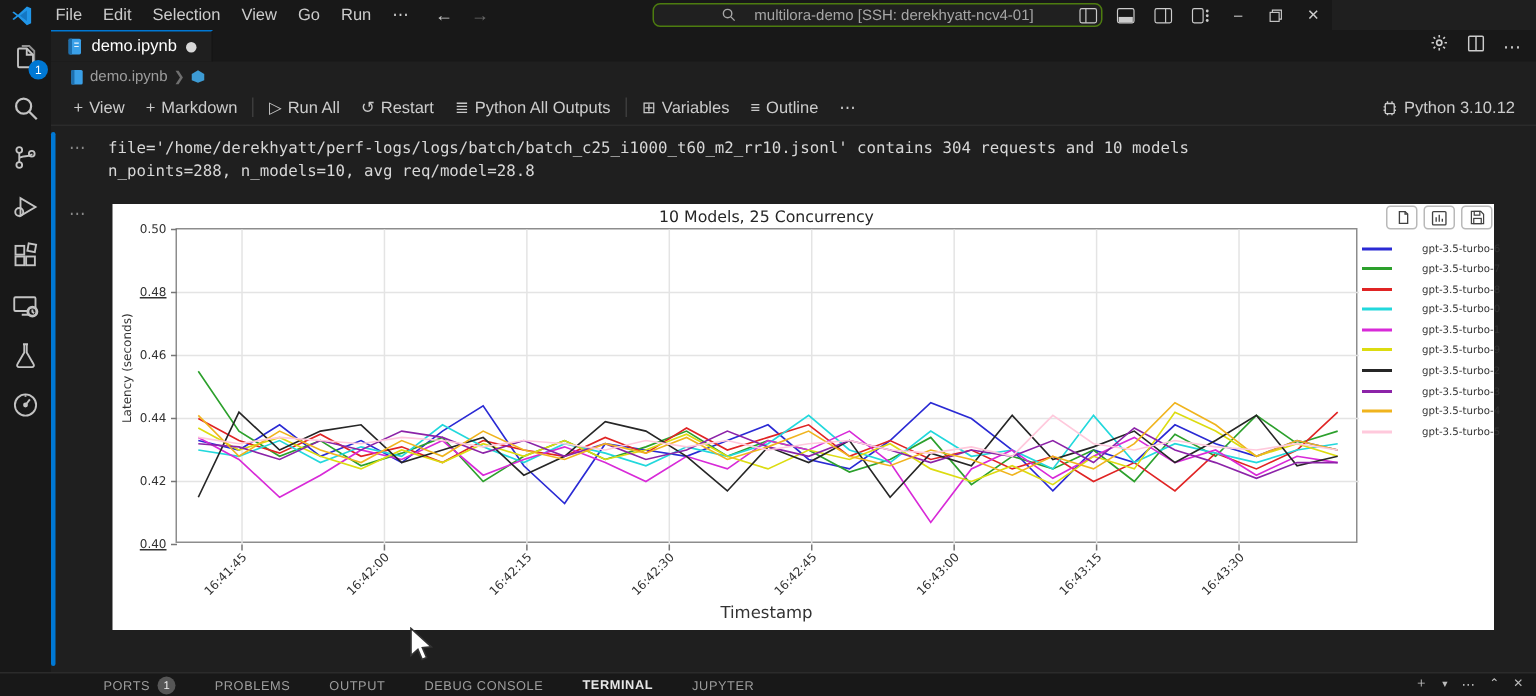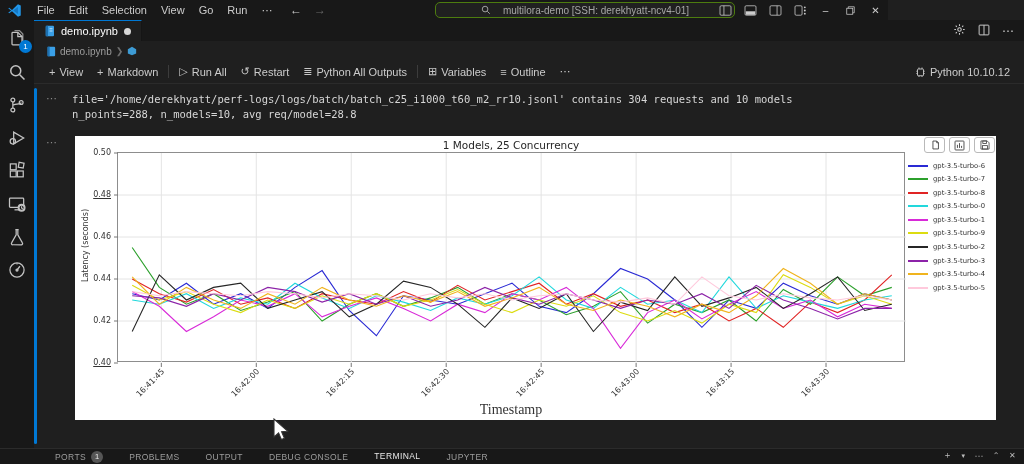--- a/index.html
+++ b/index.html
@@ -54,37 +54,37 @@
 
   
   .chart-panel { position:absolute; left:75px; top:136px; width:921px; height:284px; background:#ffffff;
     font-family:"DejaVu Sans", sans-serif; }
   .chart-title { position:absolute; left:42px; top:3px; width:788px; text-align:center;
     color:#262626; font-size:10.5px; }
   .plot-area { position:absolute; left:42px; top:16px; width:788px; height:210px; border:1px solid #8d8d8d; }
   .plot-area svg { overflow:visible; display:block; }
   .ylabel { position:absolute; left:-30px; top:105px; width:80px; text-align:center;
     transform:rotate(-90deg); color:#333; font-size:8px; }
-  .xlabel { position:absolute; left:42px; top:266px; width:788px; text-align:center; color:#333; font-size:14px;font-family:Liberation Serif, serif; }
+  .xlabel { position:absolute; left:42px; top:266px; width:788px; text-align:center; color:#333; font-size:11px; }
   .ytick { position:absolute; width:34px; text-align:right; color:#333; font-size:8px; }
   .xtick { position:absolute; color:#333; font-size:8px; transform:rotate(-45deg); transform-origin:100% 0; white-space:nowrap; }
   .legend { position:absolute; left:833px; top:25px; display:flex; flex-direction:column; gap:4.6px; }
-  .legend-entry { display:flex; align-items:center; gap:5px; height:9px; }
+  .legend-entry { display:flex; align-items:center; gap:20px; height:9px; }
   .legend-swatch { width:20px; height:2px; flex:none; }
   .legend-label { font-size:6.8px; color:#333; white-space:nowrap; }
   .out-toolbar { position:absolute; right:1px; top:1px; display:flex; gap:4px; }
   .out-btn { width:21px; height:16px; background:#ffffff; border:1px solid #b9b9b9; border-radius:3px;
     display:flex; align-items:center; justify-content:center; color:#424242; }
 
   
   .panelbar { position:absolute; left:0; bottom:0; width:1024px; height:16px; background:#181818;
-    border-top:1px solid #2b2b2b; display:flex; align-items:center; padding-left:55px; gap:26px;
+    border-top:1px solid #2b2b2b; display:flex; align-items:center; padding-left:69px; gap:26px;
     font-size:8.5px; letter-spacing:0.4px; color:#9d9d9d; }
   .ptab { display:flex; align-items:center; gap:5px; height:16px; cursor:default; }
-  .ptab.active { color:#e7e7e7; border-bottom:1px solid #cccccc; font-weight:normal; }
+  .ptab.active { color:#e7e7e7; border-bottom:1px solid #cccccc; font-weight:bold; }
   .ptab-badge { min-width:12px; height:12px; border-radius:7px; background:#565656; color:#eee;
     font-size:7.5px; display:flex; align-items:center; justify-content:center; letter-spacing:0; }
   .panel-actions { position:absolute; right:8px; bottom:1px; height:15px; display:flex; align-items:center; gap:9px;
     color:#bdbdbd; font-size:9px; }
 
   .cursor-arrow { position:absolute; left:272px; top:418px; z-index:50; }
 </style>
 </head>
 <body>
 
@@ -269,21 +269,21 @@
       <span>Outline</span>
     </div>
   <div class="tb-item">
       <span>⋯</span>
     </div>
   <div class="kernel">
     <svg width="11" height="12" viewBox="0 0 14 16" fill="none" stroke="#cccccc" stroke-width="1.2">
         <rect x="3" y="4" width="8" height="9" rx="1"></rect>
         <path d="M5 4V2m4 2V2M5 13v1.5m4-1.5v1.5M3 7H1.5M3 10H1.5M11 7h1.5M11 10h1.5"></path>
       </svg>
-    <span>Python 10.10.12</span>
+    <span>Python 3.10.12</span>
   </div>
 </div>
 
 <div style="position:absolute; right:10px; top:22px; display:flex; gap:12px; align-items:center; color:#cccccc;">
   <span><svg width="13" height="13" viewBox="0 0 24 24" fill="none" stroke="#cccccc" stroke-width="2">
         <circle cx="12" cy="12" r="3.2"></circle>
         <path d="M12 2.5v3M12 18.5v3M2.5 12h3M18.5 12h3M5 5l2.1 2.1M16.9 16.9 19 19M19 5l-2.1 2.1M7.1 16.9 5 19"></path>
       </svg></span>
   <span><svg width="12" height="12" viewBox="0 0 16 16" fill="none" stroke="#cccccc" stroke-width="1.3">
         <rect x="1.5" y="1.5" width="13" height="13" rx="1"></rect>
@@ -315,21 +315,21 @@
         </svg>
       </div>
     <div class="out-btn">
         <svg width="10" height="10" viewBox="0 0 16 16" fill="none" stroke="#424242" stroke-width="1.3">
           <path d="M1.5 1.5h10L14.5 4.5v10h-13z"></path>
           <rect x="4.5" y="1.5" width="6" height="4"></rect>
           <rect x="4" y="9" width="8" height="5.5"></rect>
         </svg>
       </div>
   </div>
-  <div class="chart-title">1 Models, 25 Concurrency</div>
+  <div class="chart-title">10 Models, 25 Concurrency</div>
   <div class="ylabel">Latency (seconds)</div>
   <div class="plot-area">
     <svg id="plot-svg" width="788" height="210" viewBox="0 0 788 210">
         <line x1="0" y1="42.00000000000005" x2="788" y2="42.00000000000005" stroke="#e4e4e4" stroke-width="1"></line>
         <line x1="0" y1="83.99999999999999" x2="788" y2="83.99999999999999" stroke="#e4e4e4" stroke-width="1"></line>
         <line x1="0" y1="126.00000000000001" x2="788" y2="126.00000000000001" stroke="#e4e4e4" stroke-width="1"></line>
         <line x1="0" y1="168.00000000000009" x2="788" y2="168.00000000000009" stroke="#e4e4e4" stroke-width="1"></line>
         <line x1="43.34" y1="0" x2="43.34" y2="210" stroke="#e4e4e4" stroke-width="1"></line>
         <line x1="138.29399999999998" y1="0" x2="138.29399999999998" y2="210" stroke="#e4e4e4" stroke-width="1"></line>
         <line x1="233.248" y1="0" x2="233.248" y2="210" stroke="#e4e4e4" stroke-width="1"></line>

